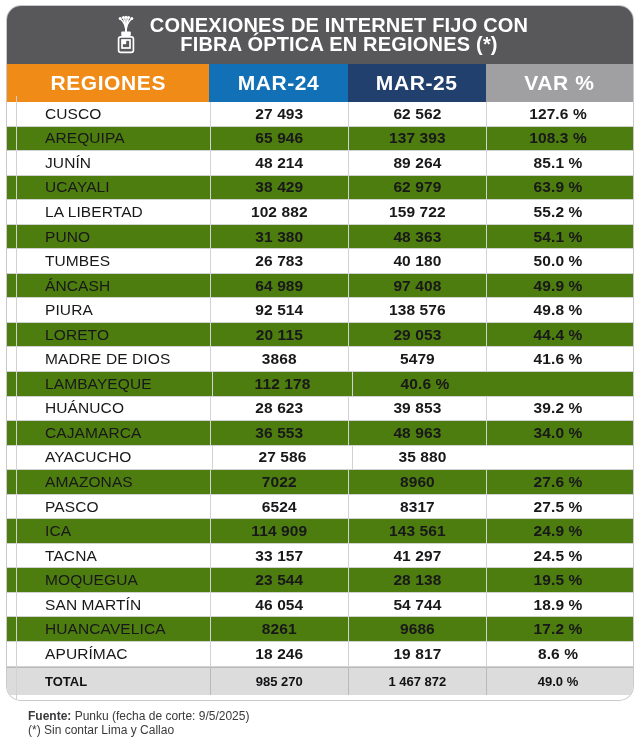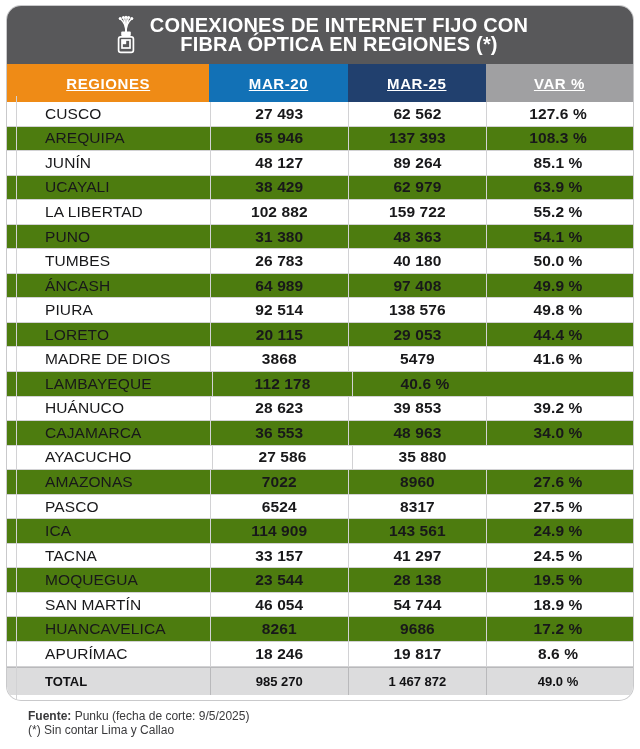--- a/index.html
+++ b/index.html
@@ -59,24 +59,23 @@
     display: flex;
     height: 38px;
     box-sizing: border-box;
   }
   #head-row .hcell {
     display: flex;
     align-items: center;
     justify-content: center;
     color: #ffffff;
     font-weight: bold;
-    font-size: 15px;
+    font-size: 21px;
     letter-spacing: 0.6px;
     box-sizing: border-box;
-    text-decoration: underline;
   }
   .c-reg { width: 205px; }
   .c-a   { width: 140px; }
   .c-b   { width: 140px; }
   .c-v   { width: 149px; }
 
   #h-reg { background: #ef8b16; }
   #h-a   { background: #1271b6; }
   #h-b   { background: #21406e; }
   #h-v   { background: #a0a0a2; }
@@ -183,41 +182,41 @@
       <rect x="6.6" y="21.8" width="14.8" height="15.6" rx="2.2" fill="none" stroke="#ffffff" stroke-width="1.7"></rect>
       <rect x="10" y="25" width="8" height="8" fill="none" stroke="#ffffff" stroke-width="1.7"></rect>
       <rect x="10" y="25" width="4.2" height="4.2" fill="#ffffff"></rect>
     </svg>
     <div id="title-text">CONEXIONES DE INTERNET FIJO CON
 FIBRA ÓPTICA EN REGIONES (*)</div>
   </div>
 
   <div id="head-row">
     <div class="hcell c-reg" id="h-reg" style="background: rgb(239, 139, 22);">REGIONES</div>
-    <div class="hcell c-a" id="h-a" style="background: rgb(18, 113, 182);">MAR-20</div>
+    <div class="hcell c-a" id="h-a" style="background: rgb(18, 113, 182);">MAR-24</div>
     <div class="hcell c-b" id="h-b" style="background: rgb(33, 64, 110);">MAR-25</div>
     <div class="hcell c-v" id="h-v" style="background: rgb(160, 160, 162);">VAR %</div>
   </div>
 
   <div id="body-wrap">
       <div class="drow">
         <div class="cell c-reg reg">CUSCO</div>
         <div class="cell c-a num">27 493</div>
         <div class="cell c-b num">62 562</div>
         <div class="cell c-v var">127.6 %</div>
       </div>
       <div class="drow alt">
         <div class="cell c-reg reg">AREQUIPA</div>
         <div class="cell c-a num">65 946</div>
         <div class="cell c-b num">137 393</div>
         <div class="cell c-v var">108.3 %</div>
       </div>
       <div class="drow">
         <div class="cell c-reg reg">JUNÍN</div>
-        <div class="cell c-a num">48 127</div>
+        <div class="cell c-a num">48 214</div>
         <div class="cell c-b num">89 264</div>
         <div class="cell c-v var">85.1 %</div>
       </div>
       <div class="drow alt">
         <div class="cell c-reg reg">UCAYALI</div>
         <div class="cell c-a num">38 429</div>
         <div class="cell c-b num">62 979</div>
         <div class="cell c-v var">63.9 %</div>
       </div>
       <div class="drow">

